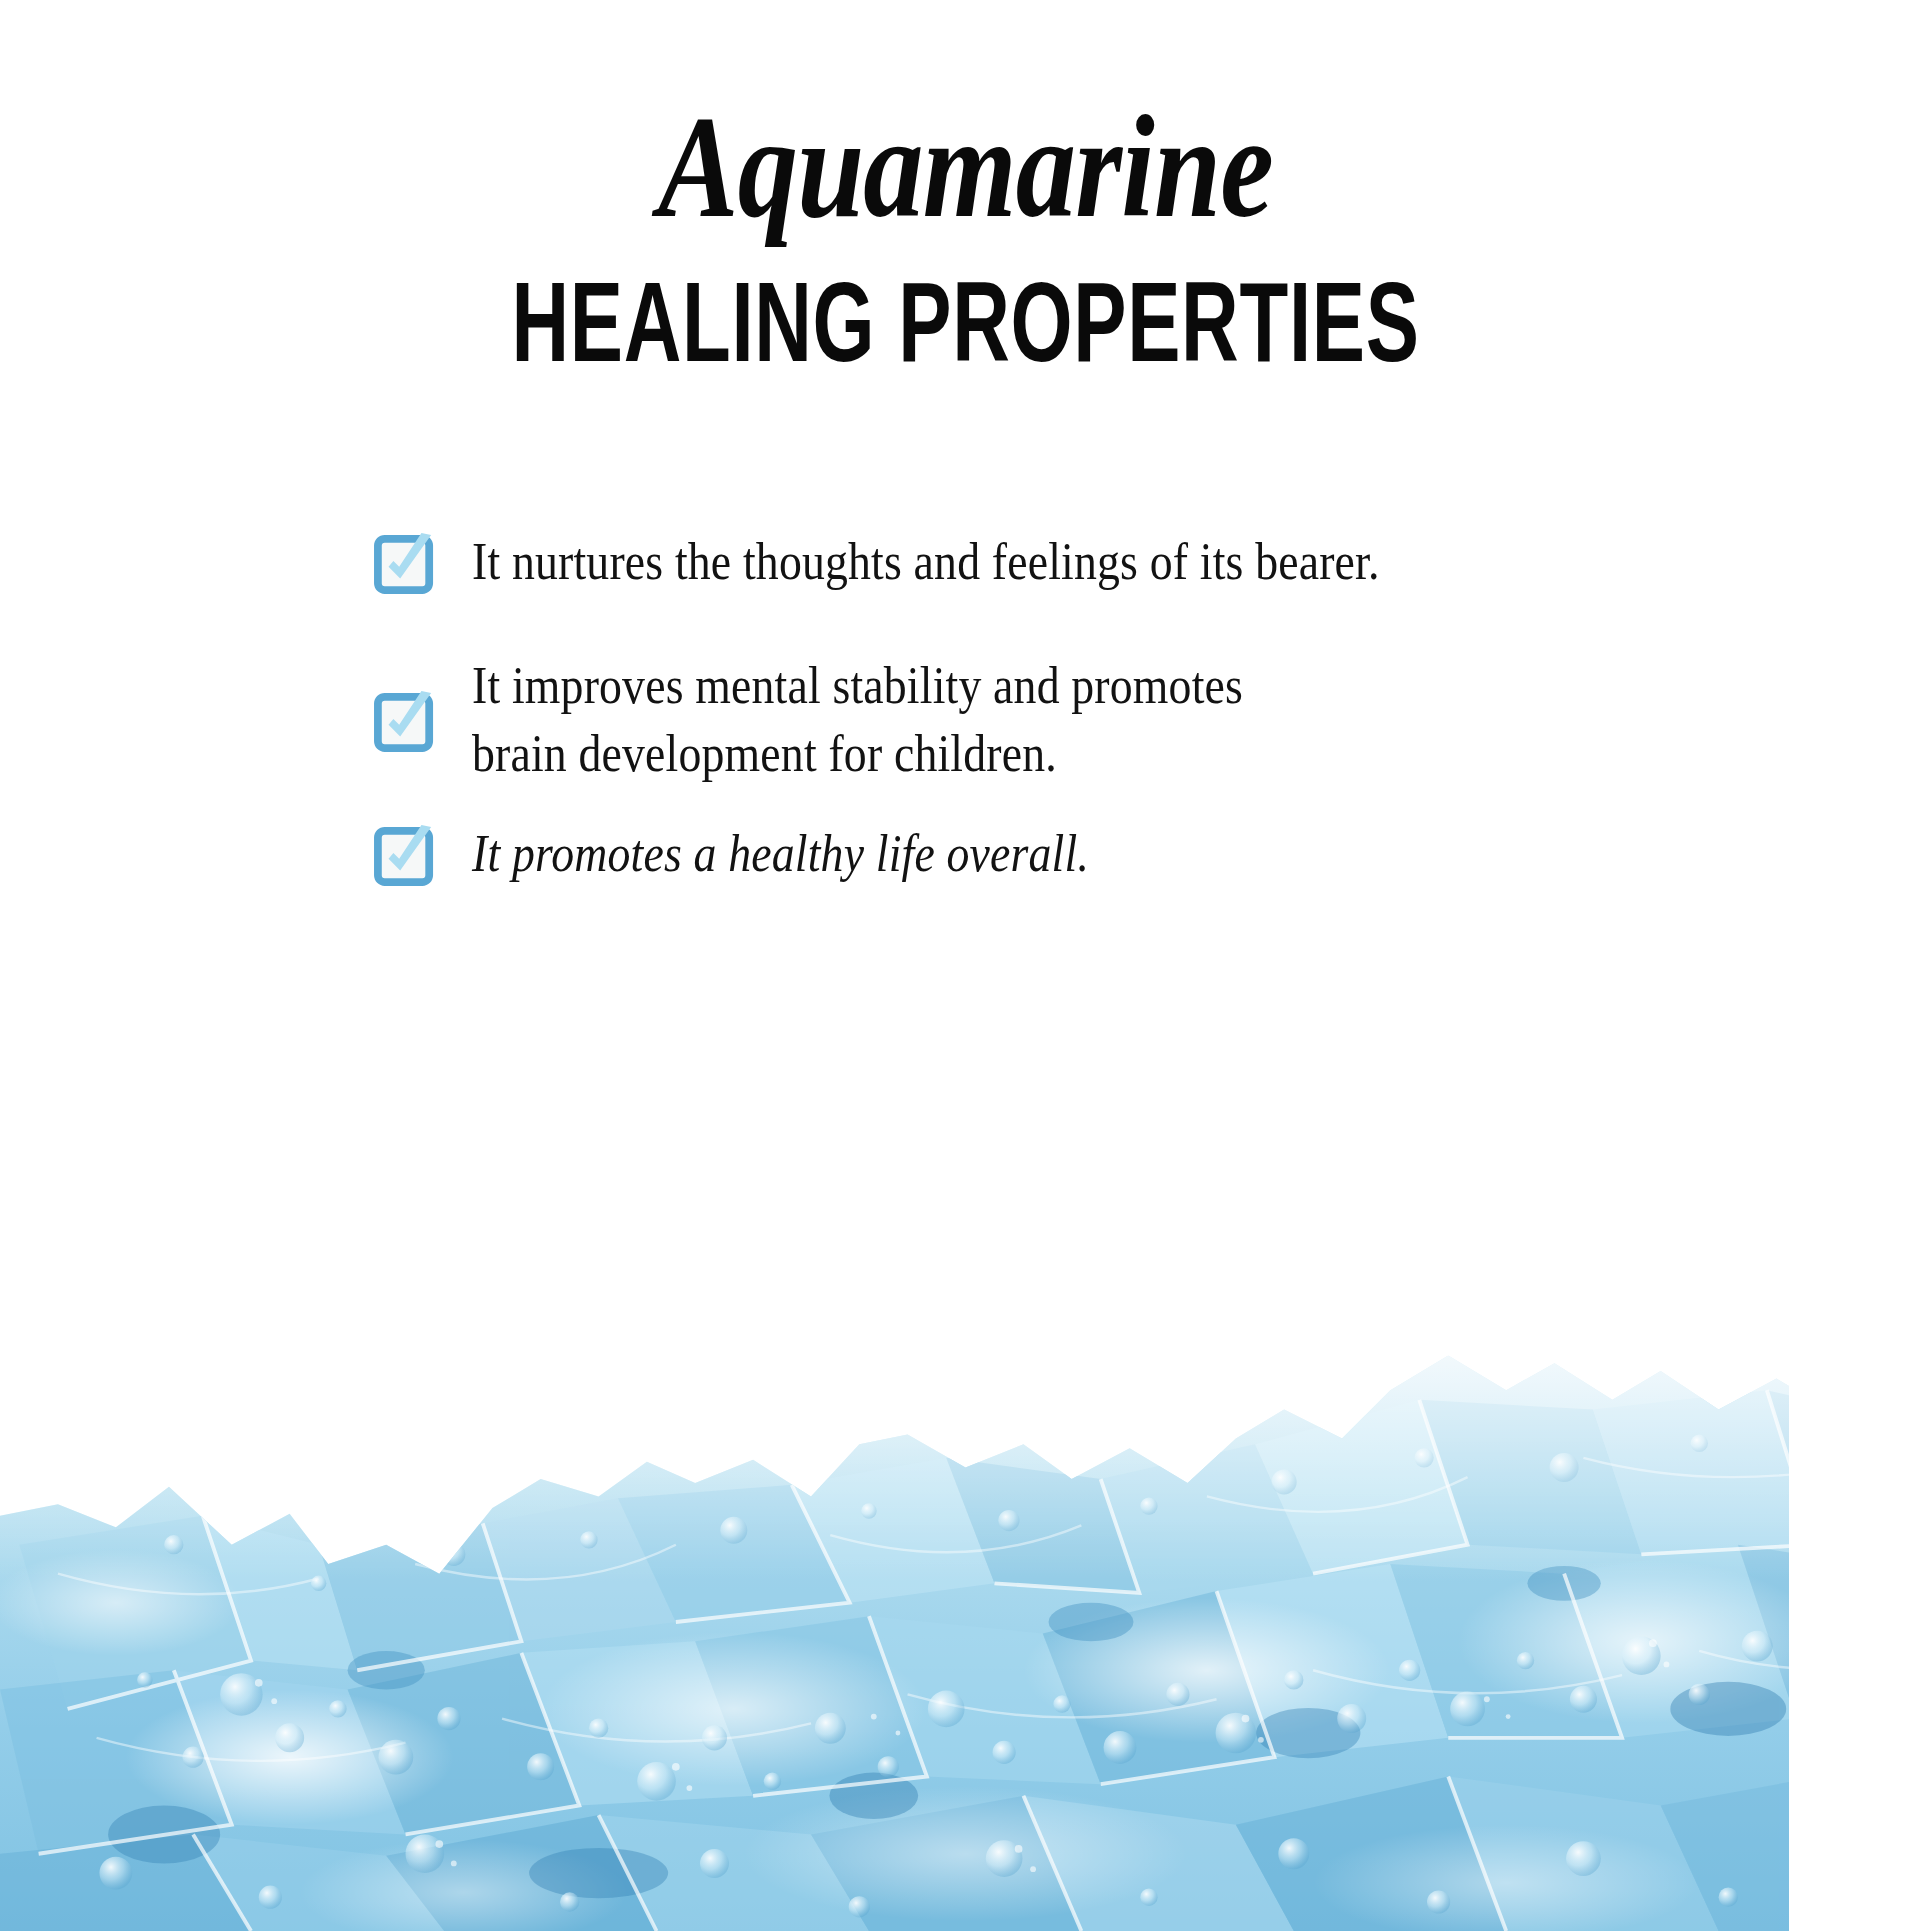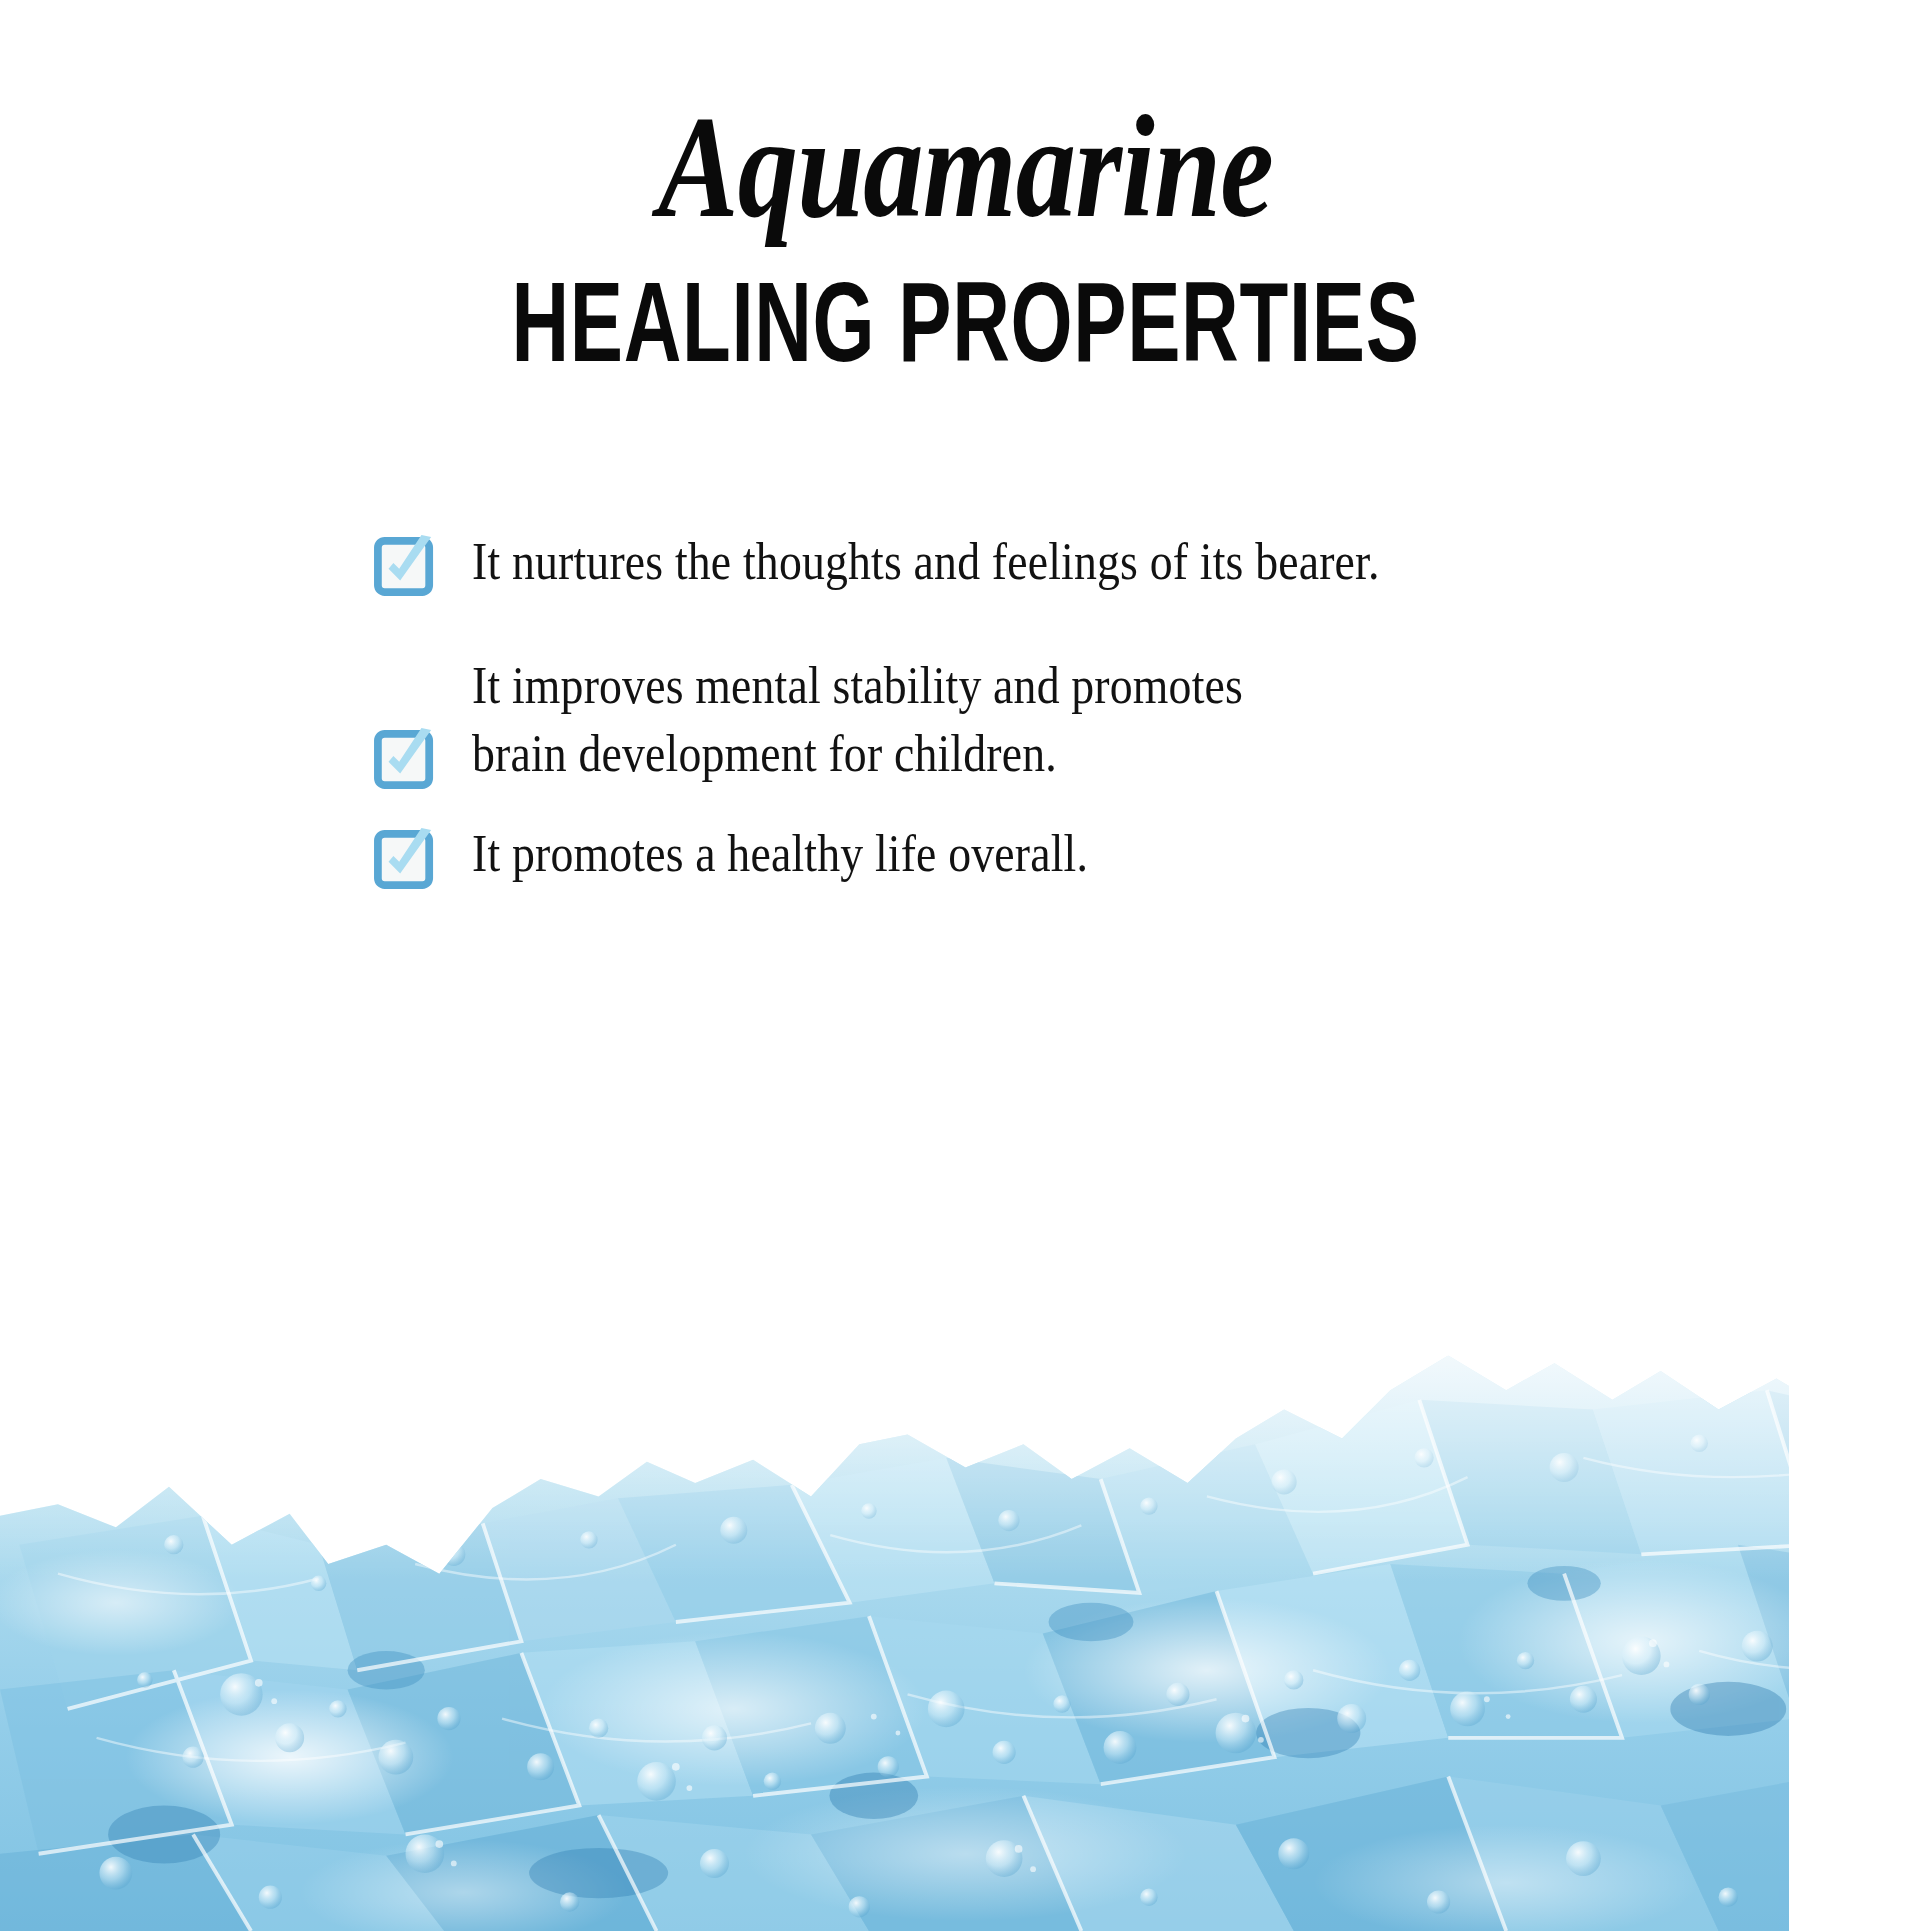--- a/index.html
+++ b/index.html
@@ -65,25 +65,25 @@
   
   .list {
     position: absolute;
     left: 375px;
     top: 526px;
     width: 1448px;
   }
 
   .list-item {
     display: flex;
-    align-items: flex-end;
+    align-items: center;
     margin-bottom: 55px;
   }
   .list-item.tight { margin-bottom: 31px; }
-  .list-item:last-child { margin-bottom: 4px; }
+  .list-item:last-child { margin-bottom: 4px; font-style: italic; }
 
   .checkbox-icon {
     flex: 0 0 auto;
     width: 60px;
     height: 60px;
     position: relative;
     margin-right: 37px;
     margin-top: 3.9px;
   }
   .checkbox-icon svg {

